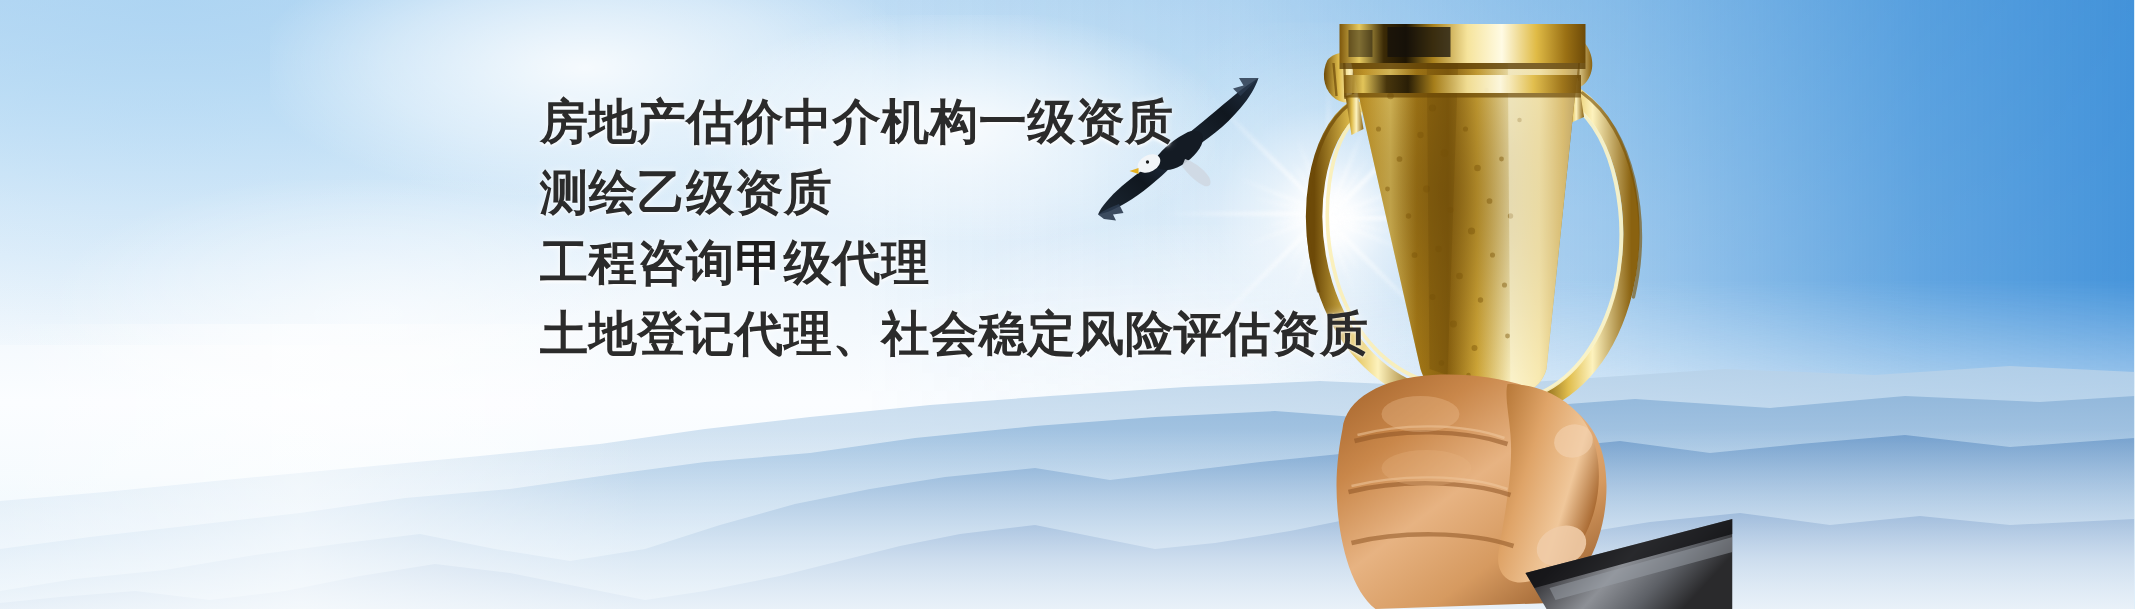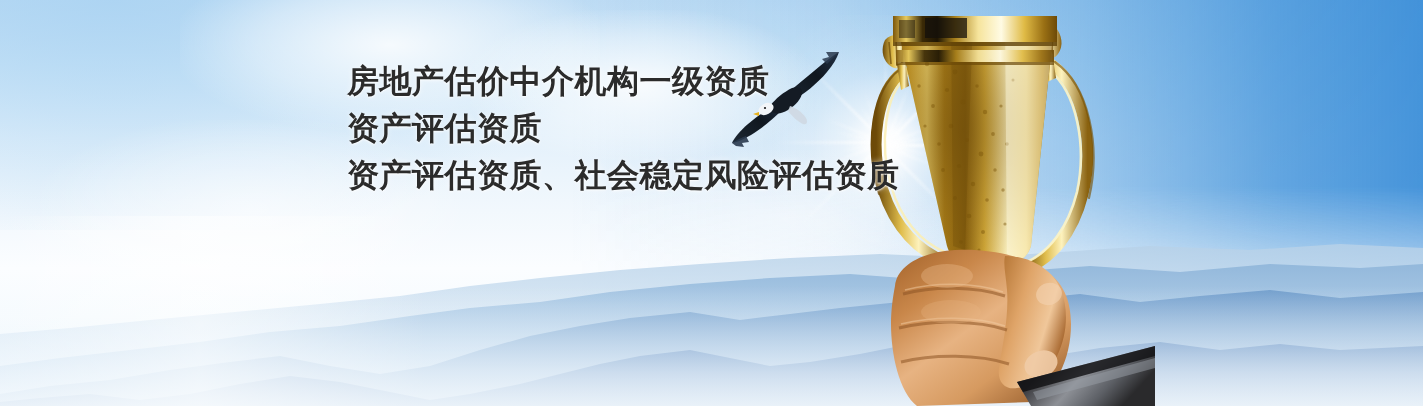--- a/index.html
+++ b/index.html
@@ -94,21 +94,21 @@
   .mist-band {
     position: absolute;
     left: 0; bottom: 0; width: 1423px; height: 120px;
     background: linear-gradient(to bottom, rgba(255,255,255,0) 0%, rgba(248,252,255,0.35) 38%, rgba(250,253,255,0.62) 72%, rgba(252,254,255,0.78) 100%);
     pointer-events: none;
   }
 
   
   .headline-list {
     position: absolute;
-    left: 347px;
+    left: 360px;
     top: 58px;
     margin: 0;
     padding: 0;
     list-style: none;
     z-index: 40;
   }
   .headline-list li {
     font-size: 32px;
     line-height: 47px;
     font-weight: 700;
@@ -424,17 +424,18 @@
       <g>
         <path d="M162,388 L300,352 L300,412 L176,412 Z" fill="url(#plinthG)"></path>
         <path d="M162,388 L300,352 L300,362 L168,398 Z" fill="#0f0f11" opacity="0.8"></path>
         <path d="M178,398 L300,364 L300,374 L182,406 Z" fill="#9aa0a8" opacity="0.5"></path>
       </g>
     </svg>
   </div>
 
   <ul class="headline-list">
     <li><span>房地产估价中介机构一级资质</span></li>
-    <li><span>资产评估资质</span></li>
-    <li><span>资产评估资质、社会稳定风险评估资质</span></li>
+    <li><span>测绘乙级资质</span></li>
+    <li><span>工程咨询<b class="accent">甲</b>级代理</span></li>
+    <li><span>土地登记代理、社会稳定风险评估资质</span></li>
   </ul>
 
 </div>
 
 </body></html>

